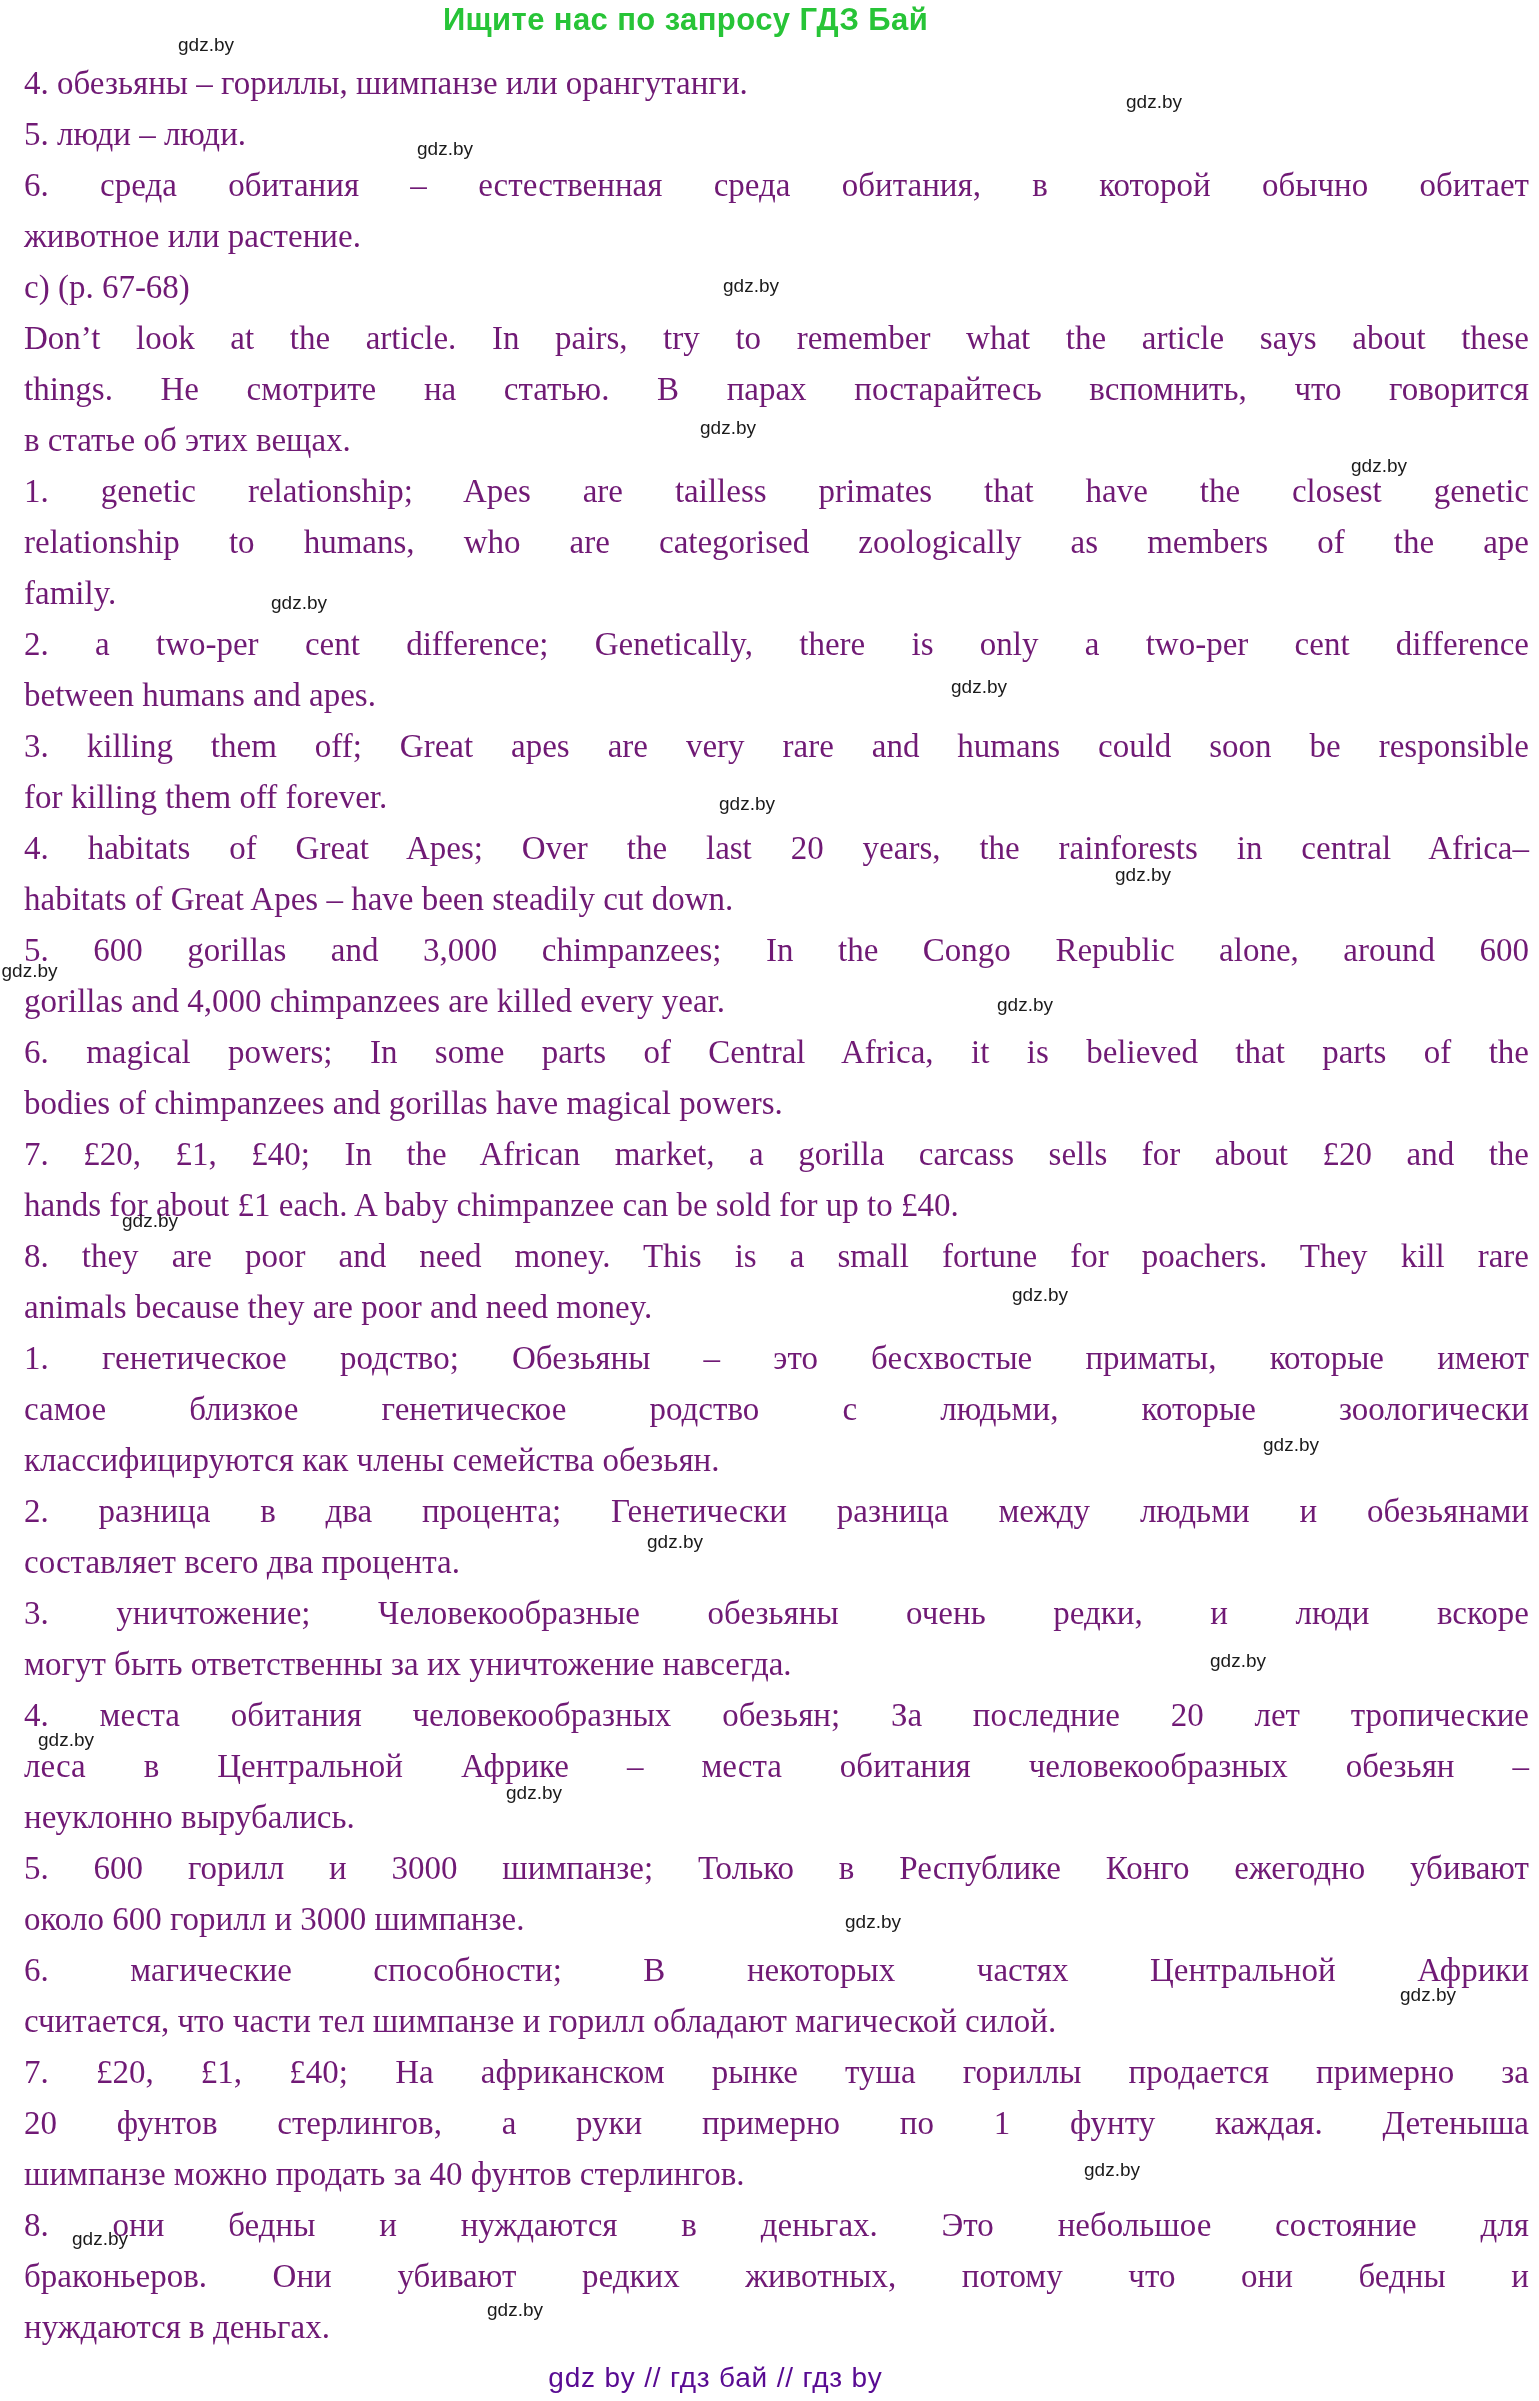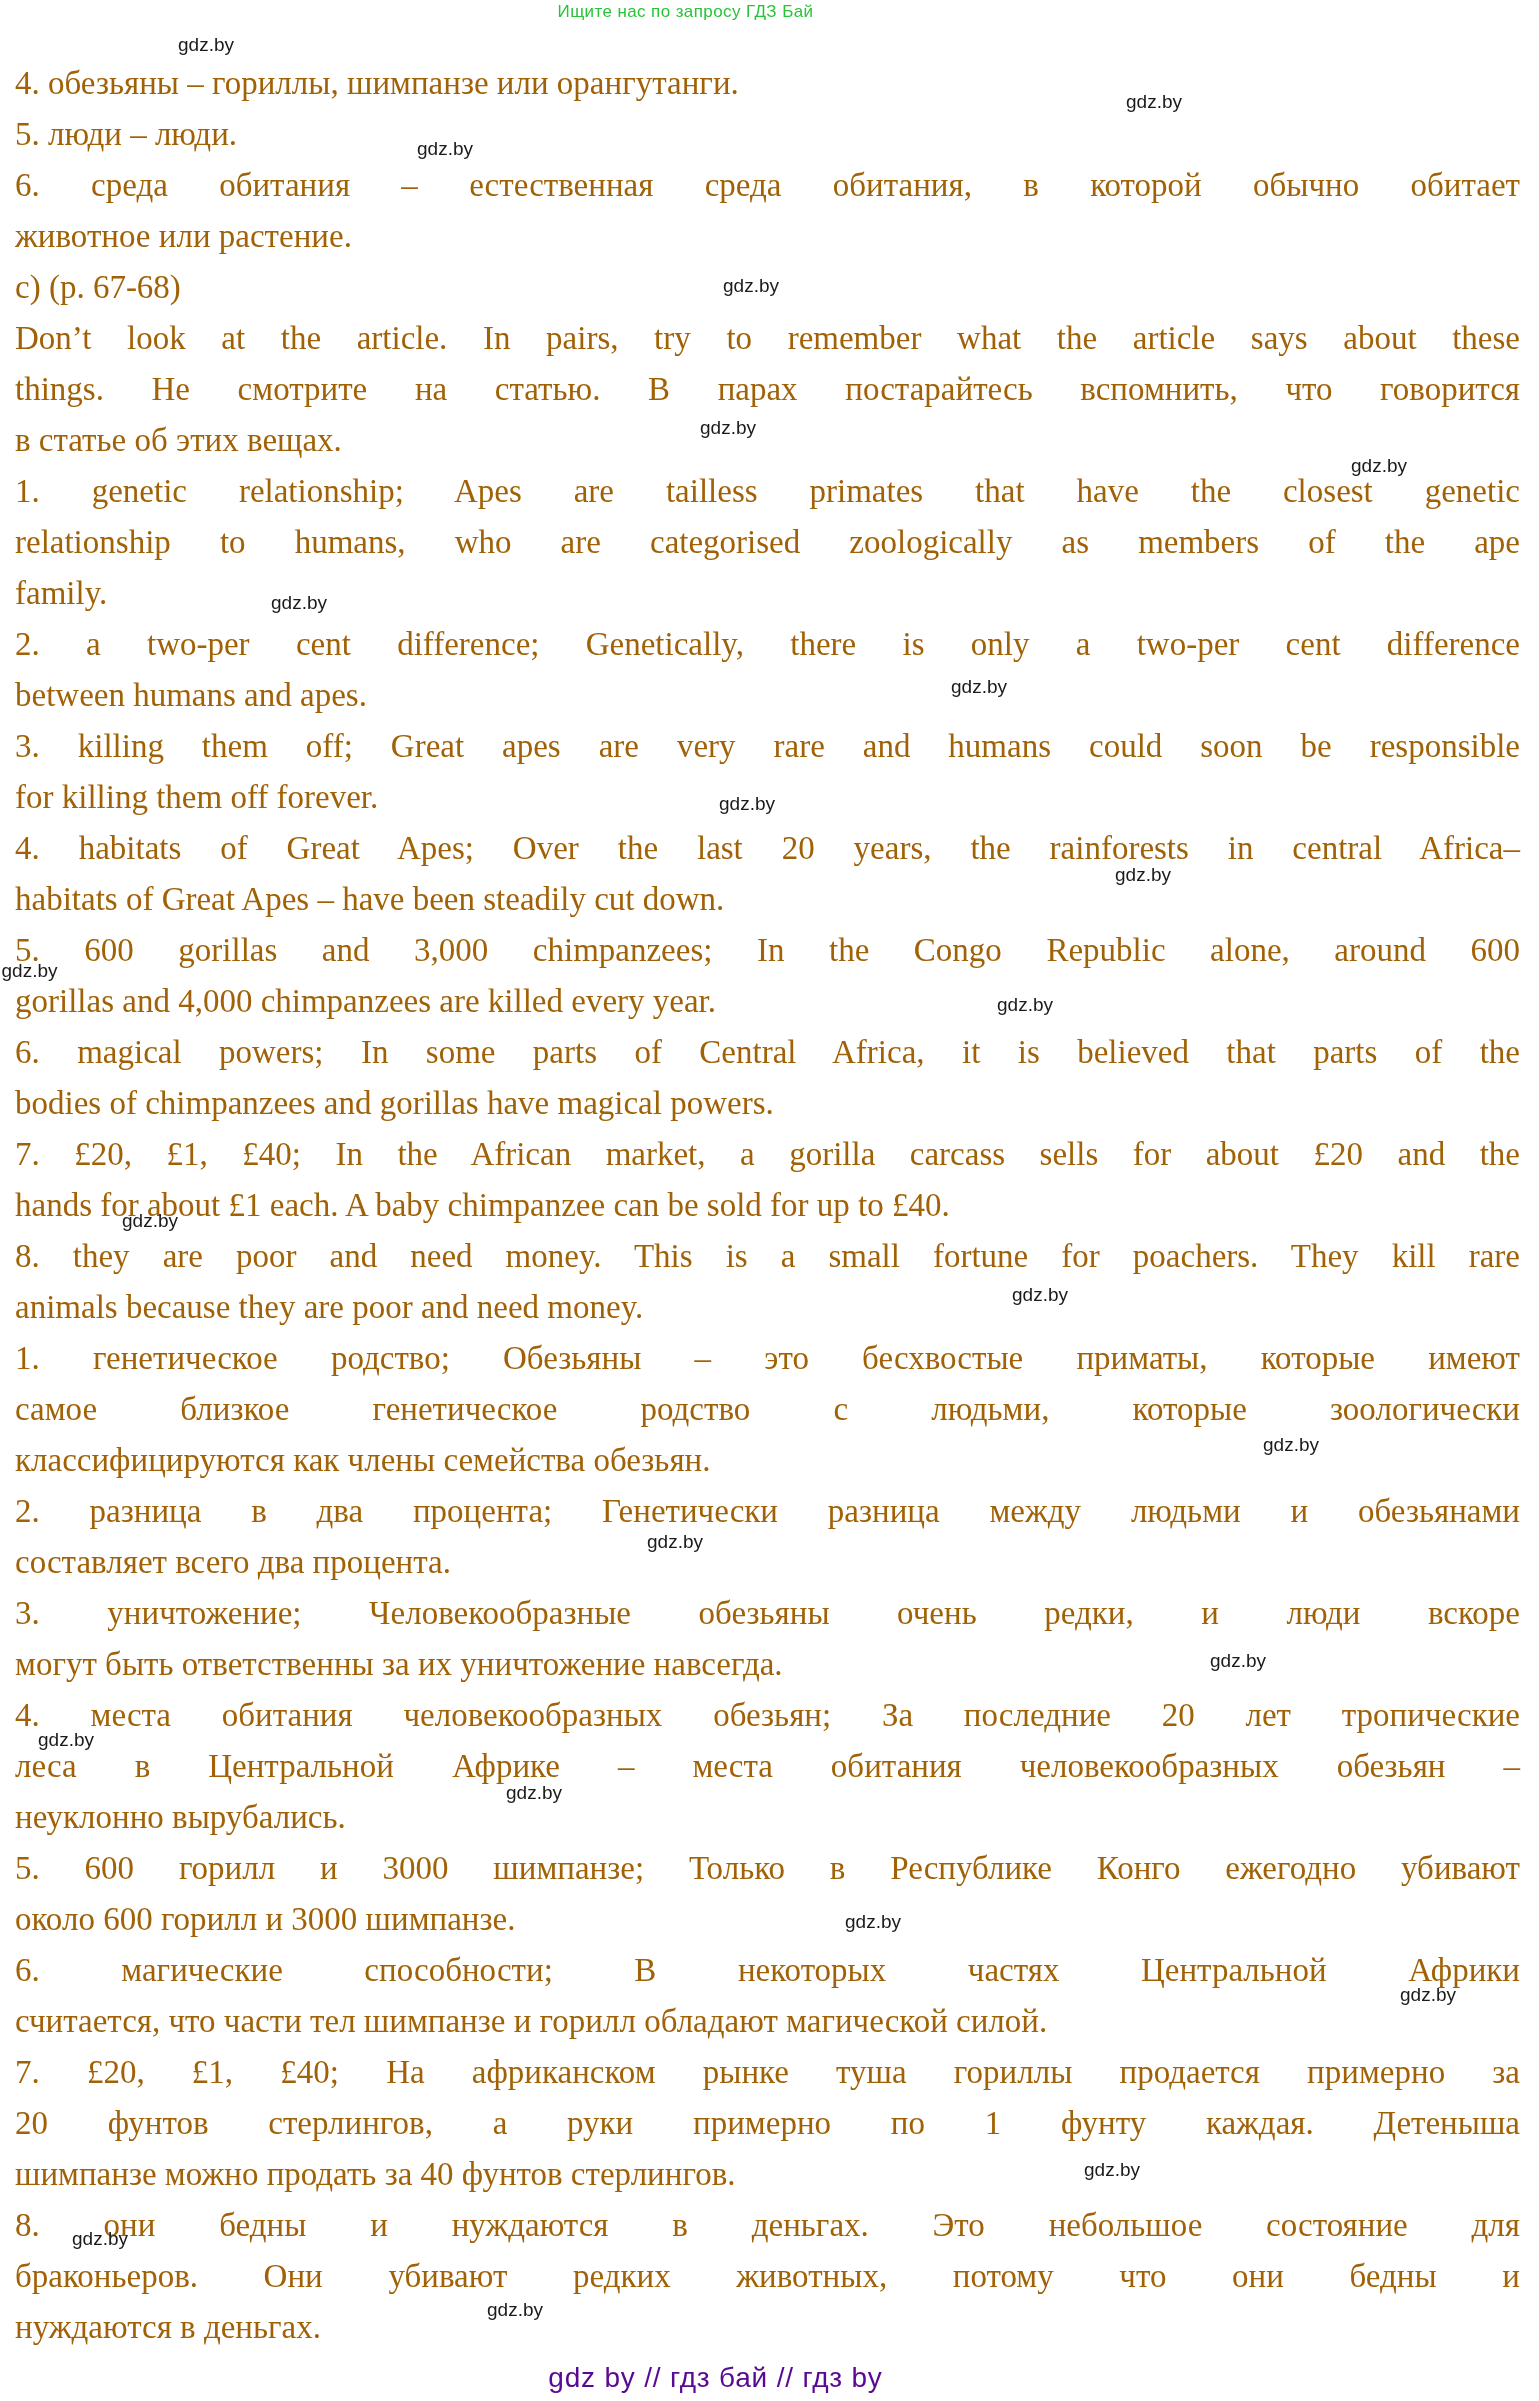--- a/index.html
+++ b/index.html
@@ -13,33 +13,33 @@
     height: 2401px;
     overflow: hidden;
   }
   .promo-header {
     position: absolute;
     top: 1.5px;
     left: 0;
     width: 1371px;
     text-align: center;
     font-family: "Liberation Sans", "DejaVu Sans", sans-serif;
-    font-size: 17px;
-    font-weight: 400;
+    font-size: 31px;
+    font-weight: 700;
     letter-spacing: 0.4px;
   }
   .content {
     position: absolute;
     top: 58px;
-    left: 15px;
+    left: 24px;
     width: 1505px;
     font-family: "Liberation Serif", "DejaVu Serif", serif;
     font-size: 33px;
     line-height: 51px;
-    color: #a16207;
+    color: #701a75;
   }
   .paragraph {
     margin: 0;
     padding: 0;
   }
   .line {
     height: 51px;
     text-align: justify;
     text-align-last: justify;
     -moz-text-align-last: justify;

